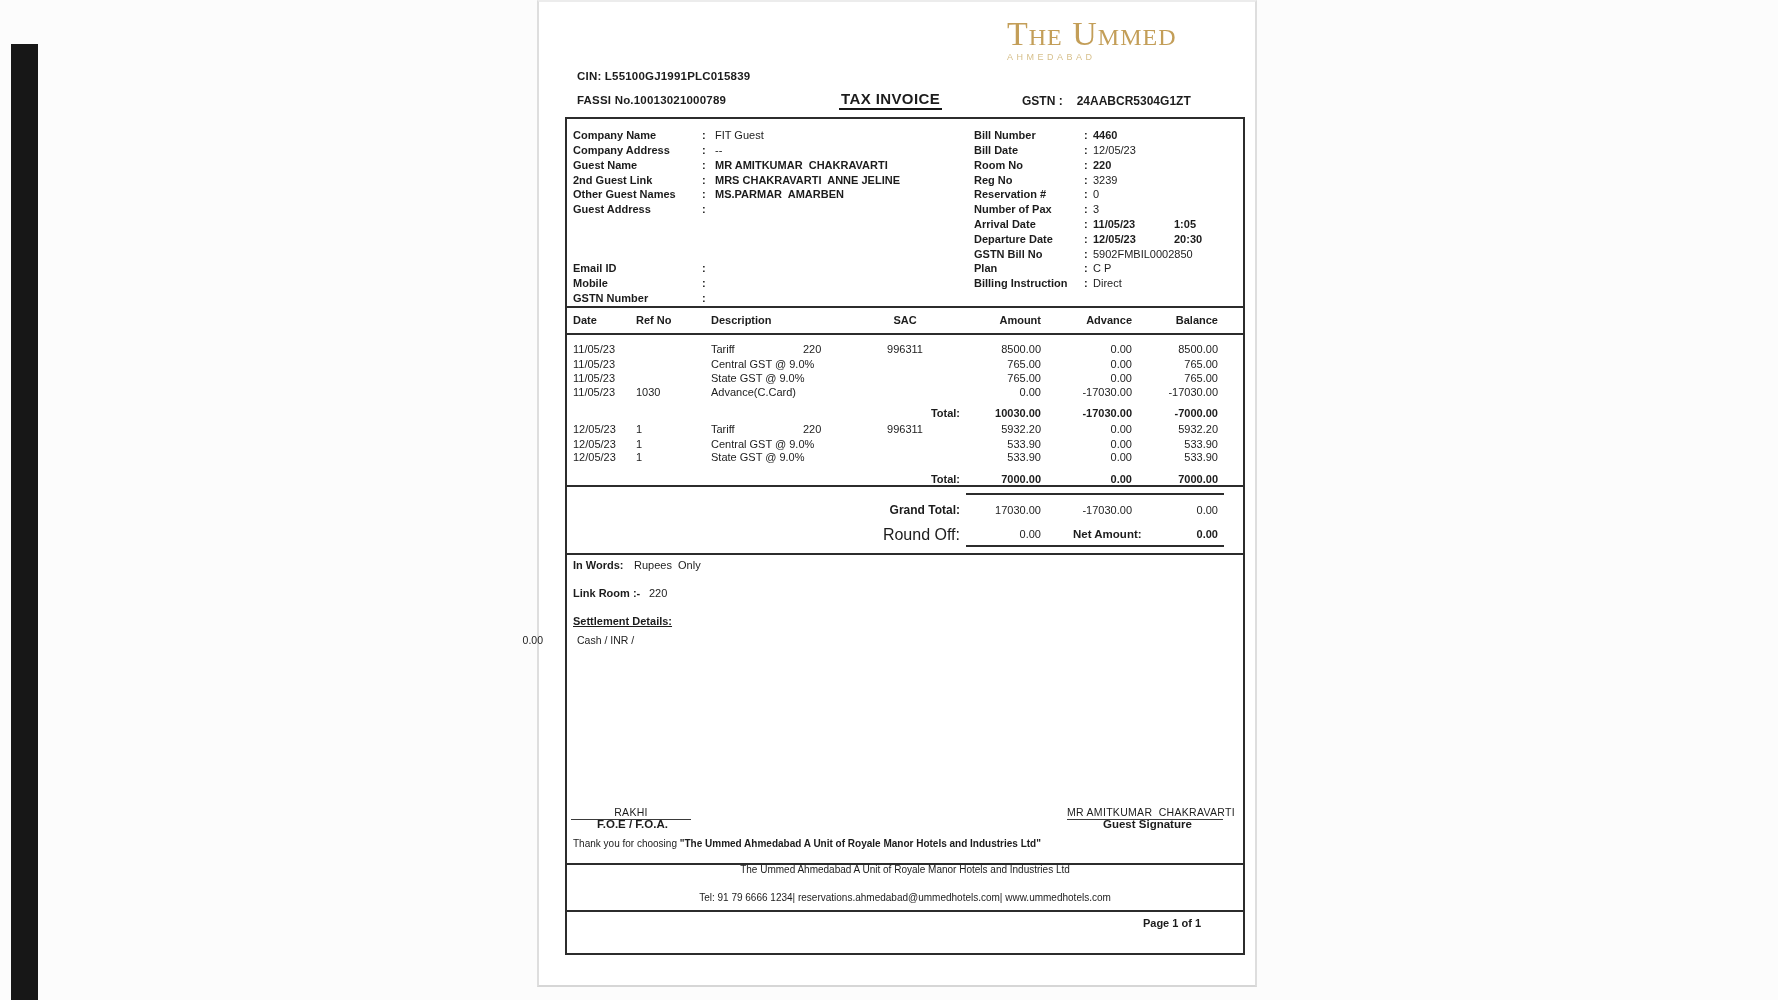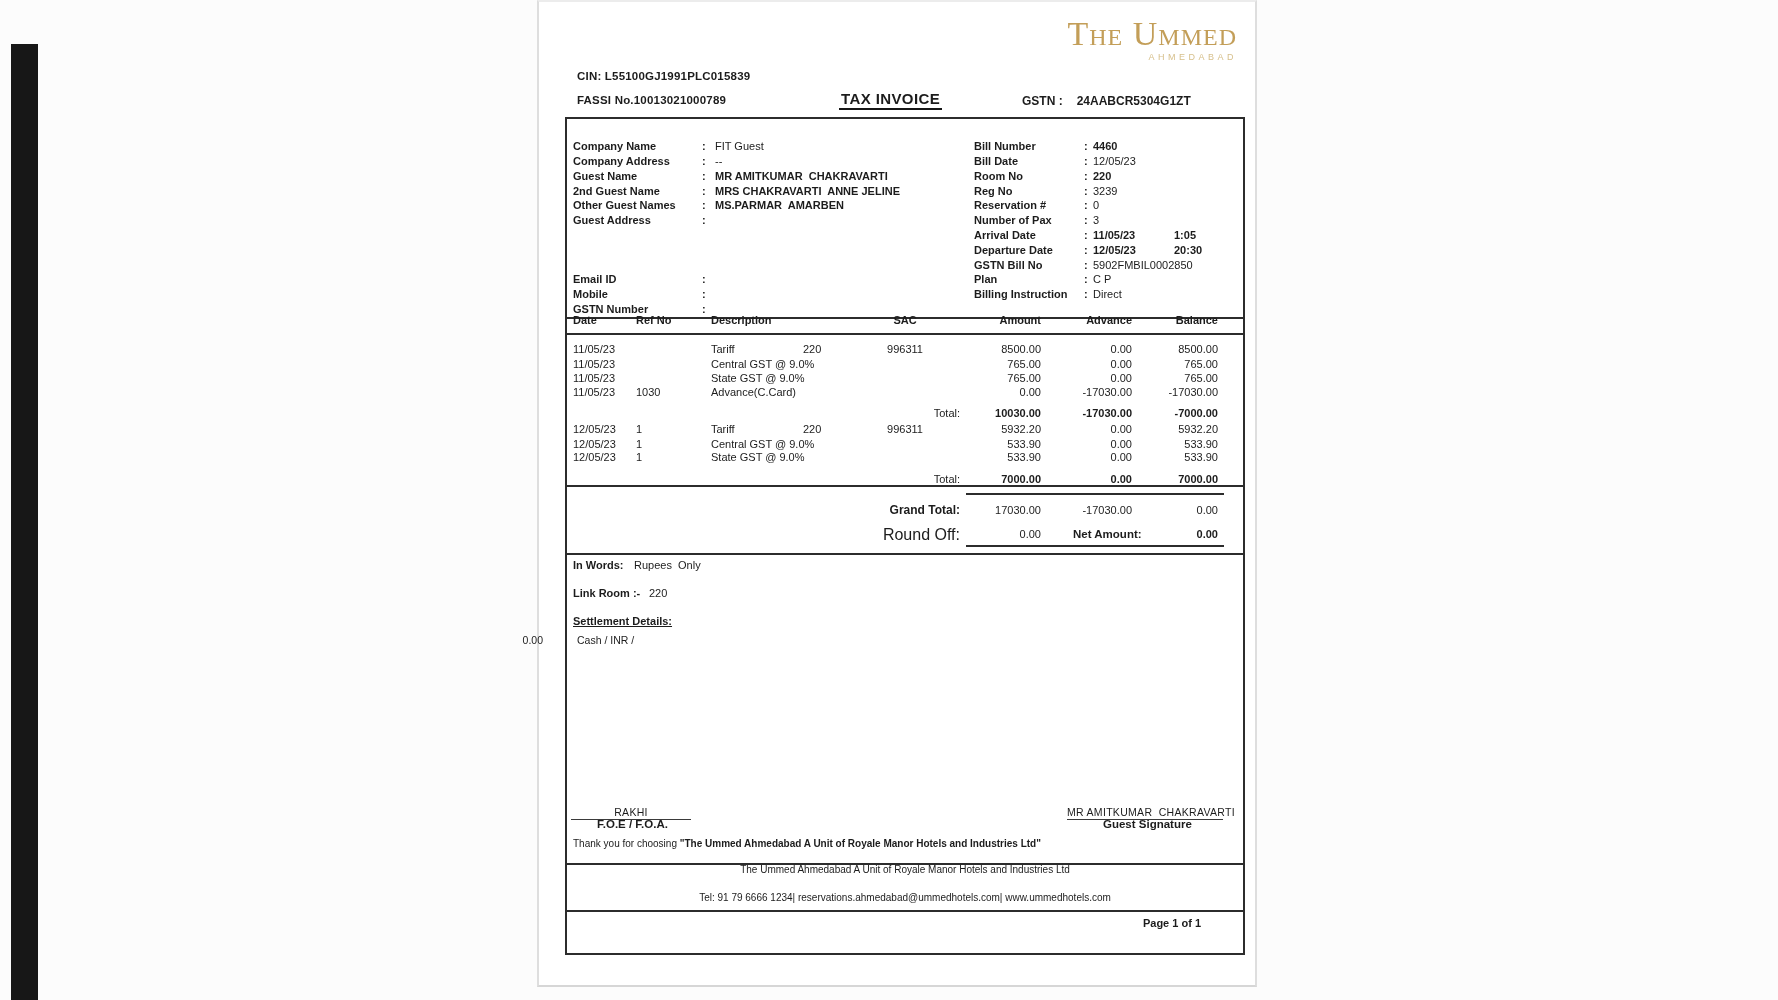--- a/index.html
+++ b/index.html
@@ -11,28 +11,28 @@
   #paper{position:absolute;left:537px;top:0;width:720px;height:987px;background:#ffffff;box-sizing:border-box;
          border-left:2px solid #dedede;border-right:2px solid #dedede;border-top:2px solid #ececec;border-bottom:2px solid #d6d6d6}
   
   #cin{left:38px;top:68px;font-size:11.5px;font-weight:bold;letter-spacing:.2px}
   #fassi{left:38px;top:92px;font-size:11.5px;font-weight:bold;letter-spacing:.2px}
   #tax-title{left:300px;top:88px;font-size:15px;font-weight:bold;letter-spacing:.4px;
              border-bottom:2px solid #161616;padding:0 2px 1px}
   #gstn-line{left:483px;top:92px;font-size:12px;font-weight:bold}
   #gstn-line .gv{margin-left:14px}
   
-  #logo{left:468px;top:14px;width:230px;text-align:right;line-height:1.05}
+  #logo{left:468px;top:14px;width:230px;text-align:left;line-height:1.05}
   .logo-name{font-family:"Liberation Serif",serif;font-variant:small-caps;font-size:34px;
              color:#c39e58;letter-spacing:1px}
   .logo-city{font-size:9px;letter-spacing:3.5px;color:#d7c08c;margin-top:1px}
   
   #invoice-box{position:absolute;left:26px;top:115px;width:680px;height:838px;border:2px solid #2c2c2c;box-sizing:border-box}
   .section{position:absolute;left:0;width:100%;box-sizing:border-box}
-  #sec-guest {top:13px;height:187px;border-bottom:2px solid #2c2c2c}
+  #sec-guest {top:2px;height:187px;border-bottom:2px solid #2c2c2c}
   #sec-thead {top:187px;height:29px;border-bottom:2px solid #2c2c2c}
   #sec-tbody {top:216px;height:152px;border-bottom:2px solid #2c2c2c}
   #sec-totals{top:368px;height:68px;border-bottom:2px solid #2c2c2c}
   #sec-lower {top:436px;height:310px;border-bottom:2px solid #2c2c2c}
   #sec-footer{top:711px;height:82px;border-bottom:2px solid #2c2c2c}
   #sec-page  {top:793px;height:33px}
   
   .grow{position:absolute;height:13px;line-height:13px;font-size:11px;white-space:nowrap}
   .grow .lab{position:absolute;left:6px;font-weight:bold}
   .grow .colon{position:absolute;left:135px;font-weight:bold}
@@ -42,21 +42,21 @@
   .grow.rcol .val{left:526px}
   .grow.rcol .time{position:absolute;left:607px;white-space:pre}
   .colon::before{content:":"}
   
   .th{position:absolute;top:8px;font-size:11px;font-weight:bold;height:13px;line-height:13px}
   .trow{position:absolute;left:0;width:100%;height:13px;line-height:13px;font-size:11px}
   .cd{position:absolute;left:6px}.cr{position:absolute;left:69px}
   .cde{position:absolute;left:144px;white-space:pre}.cro{position:absolute;left:236px}
   .csac{position:absolute;left:313px;width:50px;text-align:center}
   .ca{position:absolute;right:202px}.cv{position:absolute;right:111px}.cb{position:absolute;right:25px}
-  .tlab{position:absolute;right:283px;font-weight:normal}
+  .tlab{position:absolute;right:283px;font-weight:bold}
   .pline{position:absolute;left:399px;width:258px;border-top:2px solid #2c2c2c}
   
   .gt-lab{position:absolute;right:283px;font-weight:bold;font-size:12px}
   .ro-lab{position:absolute;right:283px;font-weight:normal;font-size:16px}
   .net-lab{position:absolute;left:506px;font-weight:bold;font-size:11.5px}
   
   .lrow{position:absolute;height:13px;line-height:13px;font-size:11px;white-space:nowrap}
   .sig-line{position:absolute;border-top:1.5px solid #3a3a3a}
   .sig-name{position:absolute;font-size:10.5px;text-align:center;letter-spacing:.3px}
   .sig-title{position:absolute;font-size:11.5px;font-weight:bold}
@@ -96,21 +96,21 @@
             <span class="lab">Company Address</span>
             <span class="colon"></span>
             <span class="val">--</span>
           </div>
         <div class="grow" style="top:38px">
             <span class="lab">Guest Name</span>
             <span class="colon"></span>
             <span class="val b">MR AMITKUMAR  CHAKRAVARTI</span>
           </div>
         <div class="grow" style="top:53px">
-            <span class="lab">2nd Guest Name</span>
+            <span class="lab">2nd Guest Link</span>
             <span class="colon"></span>
             <span class="val b">MRS CHAKRAVARTI  ANNE JELINE</span>
           </div>
         <div class="grow" style="top:67px">
             <span class="lab">Other Guest Names</span>
             <span class="colon"></span>
             <span class="val b">MS.PARMAR  AMARBEN</span>
           </div>
         <div class="grow" style="top:82px">
             <span class="lab">Guest Address</span>

